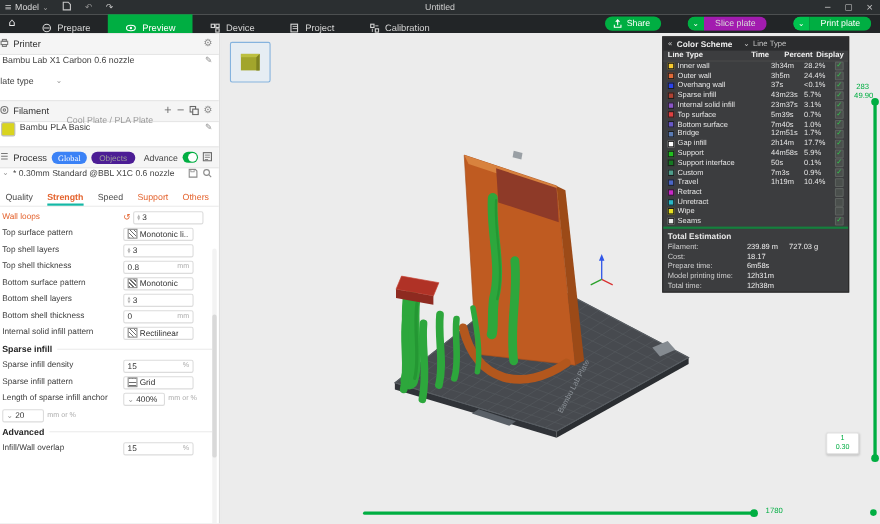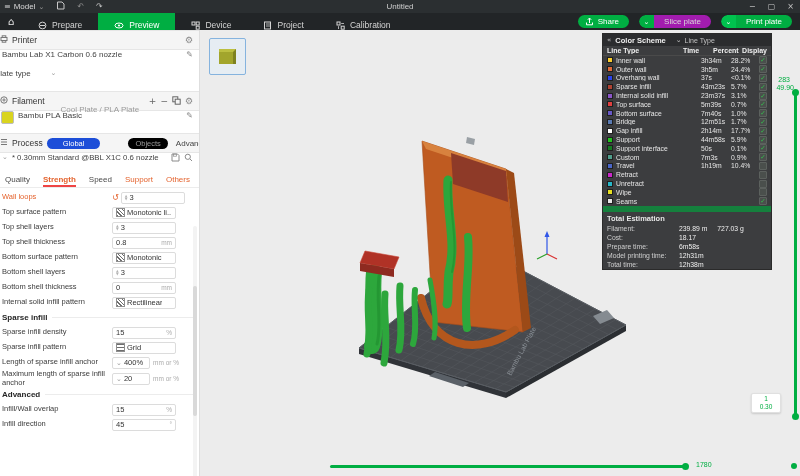--- a/index.html
+++ b/index.html
@@ -14,49 +14,49 @@
   #titlebar .title { position:absolute; left:0; right:0; text-align:center; color:#CFCFCF; font-size:8px; pointer-events:none; }
   #titlebar .winbtns { margin-left:auto; display:flex; gap:12px; padding-right:6px; z-index:2; }
   #titlebar .winbtns span { font-size:8px; color:#C8C8C8; }
 
   
   #tabbar { position:absolute; left:0; top:13px; width:800px; height:17px; background:#222527; display:flex; align-items:stretch; }
   .home { width:22px; display:flex; align-items:center; justify-content:center; color:#E8E8E8; font-size:10px; }
   .tab { display:flex; align-items:flex-end; gap:5px; padding:0 16px; color:#D5D5D5; font-size:8.5px; }
   .tab svg { display:block; }
   .tab.active { background:#00AE42; color:#FFFFFF; }
-  #tab-actions { margin-left:auto; display:flex; align-items:center; gap:10px; padding-right:8px; }
+  #tab-actions { margin-left:auto; display:flex; align-items:center; gap:24px; padding-right:8px; }
   .pill { height:13px; border-radius:7px; display:flex; align-items:center; font-size:8px; color:#fff; }
   .pill-share { background:#00AE42; padding:0 10px 0 7px; gap:4px; }
   .pill-split { padding:0; overflow:hidden; }
   .pill-split .circ { width:15px; height:13px; display:flex; align-items:center; justify-content:center; border-radius:7px 0 0 7px; font-size:7px; }
   .pill-split .body { padding:0 10px; display:flex; align-items:center; height:100%; }
   .slice .circ { background:#00AE42; color:#fff; }
   .slice .body { background:#a21caf; color:#D9D9D9; }
   .print .circ { background:#00C24E; color:#fff; }
   .print .body { background:#00AE42; color:#fff; }
 
   
   #sidebar { position:absolute; left:0; top:30px; width:200px; height:446px; background:#FFFFFF; border-right:1px solid #DEDEDE; overflow:hidden; }
   .sec-head { height:20px; background:#F5F5F5; border-top:1px solid #E6E6E6; border-bottom:1px solid #E6E6E6; display:flex; align-items:center; font-size:8.5px; color:#333; padding:0 6px 0 2px; gap:4px; }
   .sec-head .hic { color:#777; font-size:8px; margin-left:-2px; }
   .sec-head .sp { flex:1; }
   .srow { height:19px; display:flex; padding:0 6px 0 2px; font-size:8px; color:#424242; gap:4px; }
   .ghost { color:#9A9A9A;margin-top:36px; }
   .chev { color:#9A9A9A; font-size:7px; }
   .editic { margin-left:auto; color:#8A8A8A; font-size:8px; }
   .chip { width:13px; height:13px; border-radius:2px; border:1px solid #BDBDBD; margin-left:-1px; }
-  .pillg { background:#1d4ed8; color:#fff; border-radius:8px; padding:1px 16px; font-size:7.5px; }
-  .pillo { background:#000000; color:#9A9A9A; border-radius:8px; padding:1px 7px; font-size:7.5px;margin-left:24px; }
+  .pillg { background:#3b82f6; color:#fff; border-radius:8px; padding:1px 6px; font-size:7.5px;font-family:Liberation Serif, serif; }
+  .pillo { background:#4c1d95; color:#9A9A9A; border-radius:8px; padding:1px 7px; font-size:7.5px; }
   .toggle { width:20px; height:10px; border-radius:5px; background:#00AE42; position:relative; }
   .toggle i { position:absolute; right:1px; top:1px; width:8px; height:8px; border-radius:50%; background:#fff; }
   #proc-tabs { height:17px; display:flex; align-items:flex-end; gap:13px; padding:0 6px; margin-left:-5px; padding-left:10px; border-bottom:1px solid #ECECEC; }
   #proc-tabs .ptab { font-size:8px; color:#4A4A4A; padding-bottom:3px; }
   #proc-tabs .ptab.hot { color:#E4632E; }
-  #proc-tabs .ptab.sel { color:#E4632E; font-weight:bold; border-bottom:2px solid #ef4444; padding-bottom:1px; }
+  #proc-tabs .ptab.sel { color:#E4632E; font-weight:bold; border-bottom:2px solid #14b8a6; padding-bottom:1px; }
   #settings { padding:2px 6px 0 2px; }
   .sec-h { height:15px; display:flex; align-items:center; gap:5px; font-size:8px; font-weight:bold; color:#262626; }
   .sec-h:after { content:""; flex:1; height:1px; background:#ECECEC; }
   .set-row { min-height:15px; display:flex; align-items:center; font-size:7.5px; color:#3C3C3C; }
   .set-row .lbl { width:110px; padding-right:4px; line-height:1.15; }
   .set-row .lbl.mod { color:#E4632E; }
   .resetic { color:#E4632E; font-size:8px; margin-right:2px; }
   .box { height:12px; border:1px solid #DCDCDC; border-radius:2px; background:#fff; display:flex; align-items:center; padding:0 3px; width:64px; font-size:7.5px; color:#333; gap:2px; }
   .box.small { width:38px; }
   .box .unit { margin-left:auto; color:#ABABAB; font-size:6.5px; }
@@ -82,21 +82,21 @@
   #legend-head .t { font-size:7.5px; font-weight:bold; color:#F0F0F0; }
   #legend-head .dd { font-size:7px; color:#C2C2C2; display:flex; gap:3px; align-items:center; margin-left:6px; }
   #legend-cols { display:flex; align-items:center; height:10px; font-size:7px; font-weight:bold; color:#F0F0F0; padding:0 4px; border-bottom:1px solid #4A4A4A; }
   .lg-row { display:flex; align-items:center; height:8.8px; padding:0 4px; font-size:6.8px; }
   .lg-chip { width:6px; height:6px; margin-right:3px; border:0.5px solid #1E1E1E; flex:none; }
   .lg-label { flex:1; white-space:nowrap; overflow:hidden; }
   .c-time { width:30px; flex:none; }
   .c-pct { width:28px; flex:none; }
   .c-disp { width:26px; flex:none; text-align:right; }
   .chk { width:8px; height:8px; margin-left:auto; background:#4A4F4C; border:1px solid #5C615E; border-radius:1px; font-size:6.5px; line-height:6px; text-align:center; color:#35C24E; }
-  #totals-title { font-size:7.5px; font-weight:bold; padding:2px 4px 1px; border-top:6px solid #15803d; }
+  #totals-title { font-size:7.5px; font-weight:bold; padding:2px 4px 1px; border-top:2px solid #15803d; }
   .tot-row { display:flex; font-size:6.8px; padding:0 4px; height:9px; align-items:center; }
   .tot-row .tl { width:72px; color:#CFCFCF; flex:none; }
   .tot-row .tv { color:#EFEFEF; margin-right:10px; }
 
   
   .green { color:#00AE42; }
   #vslider { position:absolute; left:794px; top:92px; width:3px; height:325px; background:#00AE42; border-radius:2px; }
   #vslider .dot { position:absolute; left:-2px; width:7px; height:7px; border-radius:50%; background:#00AE42; }
   #lbl-top-layer { position:absolute; right:10px; top:76px; font-size:7px; text-align:right; }
   #lbl-top-height { position:absolute; right:6px; top:84px; font-size:7px; text-align:right; }
@@ -357,42 +357,34 @@
       </div>
       <div class="set-row">
         <span class="lbl">Length of sparse infill anchor</span>
         <span class="box small">
           <span class="chev ic">⌄</span>
           <span class="">400%</span>
         </span>
         <span class="unit-out">mm or %</span>
       </div>
       <div class="set-row">
-        <span class="lbl">Maximum length of sparse infill anchor</span>
         <span class="box small">
           <span class="chev ic">⌄</span>
           <span class="">20</span>
         </span>
         <span class="unit-out">mm or %</span>
       </div>
       <div class="sec-h">
         <span>Advanced</span>
       </div>
       <div class="set-row">
         <span class="lbl">Infill/Wall overlap</span>
         <span class="box">
           <span class="">15</span>
           <span class="unit">%</span>
-        </span>
-      </div>
-      <div class="set-row">
-        <span class="lbl">Infill direction</span>
-        <span class="box">
-          <span class="">45</span>
-          <span class="unit">°</span>
         </span>
       </div>
     </div>
   <div id="sb-scroll">
       <i></i>
     </div>
 </div>
 
 <div id="viewport">
   <svg id="scene" width="599" height="446" viewBox="0 0 599 446">

